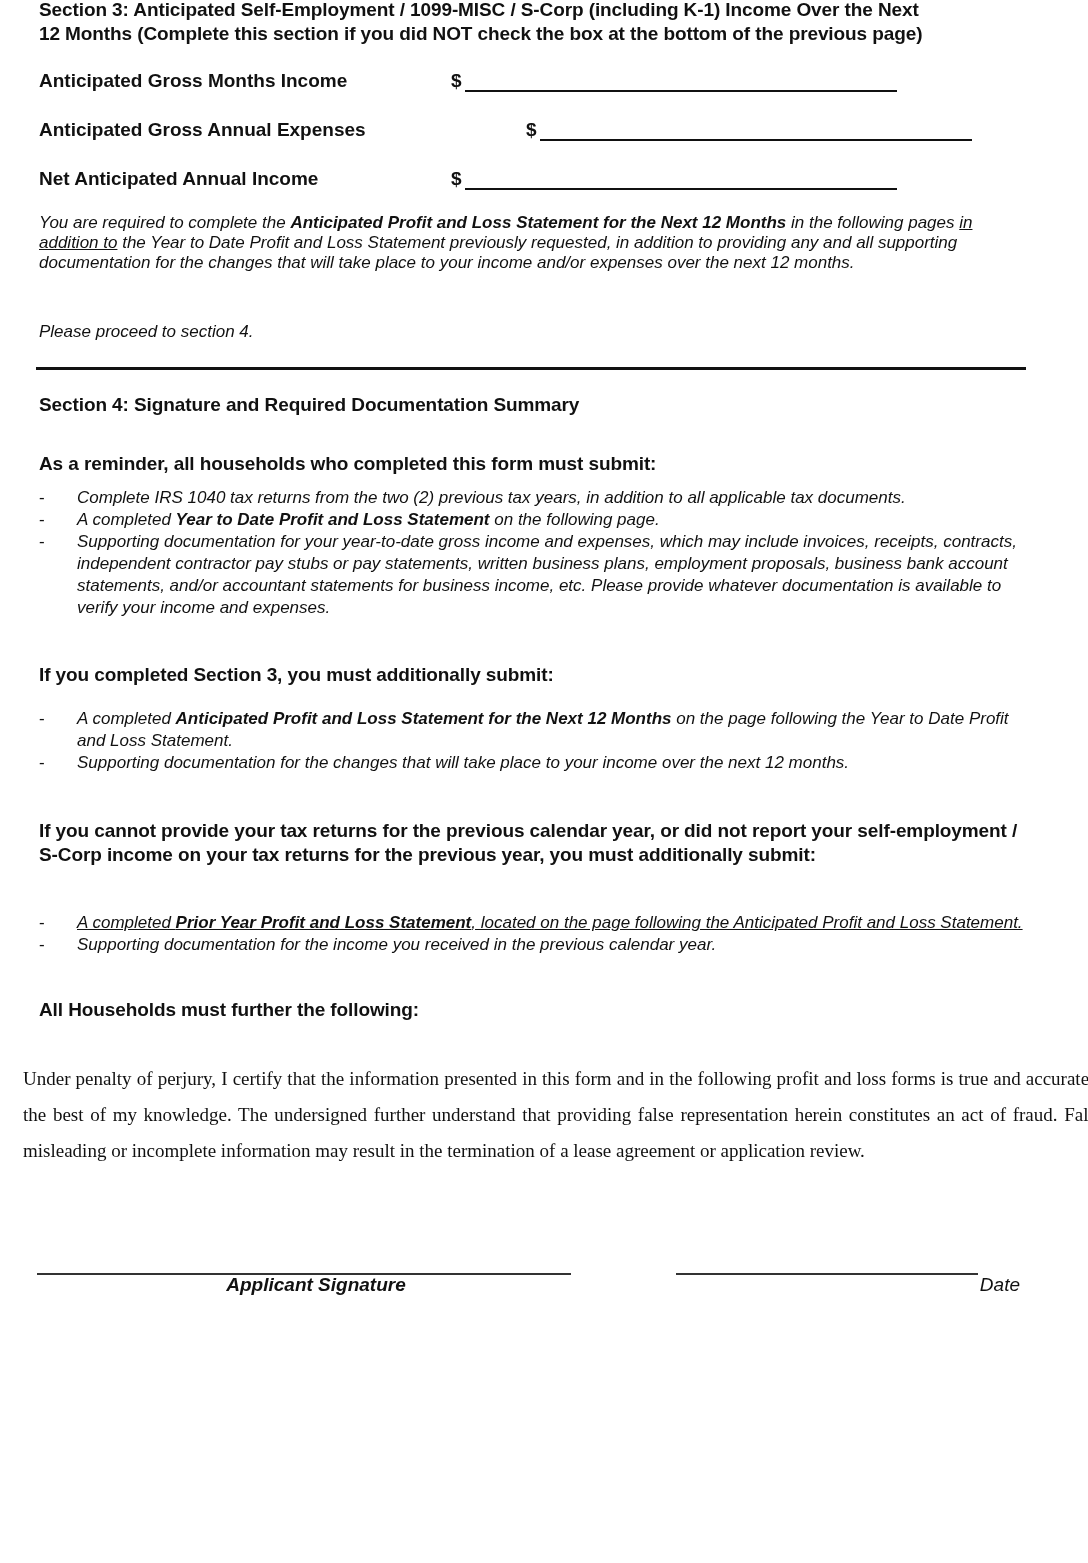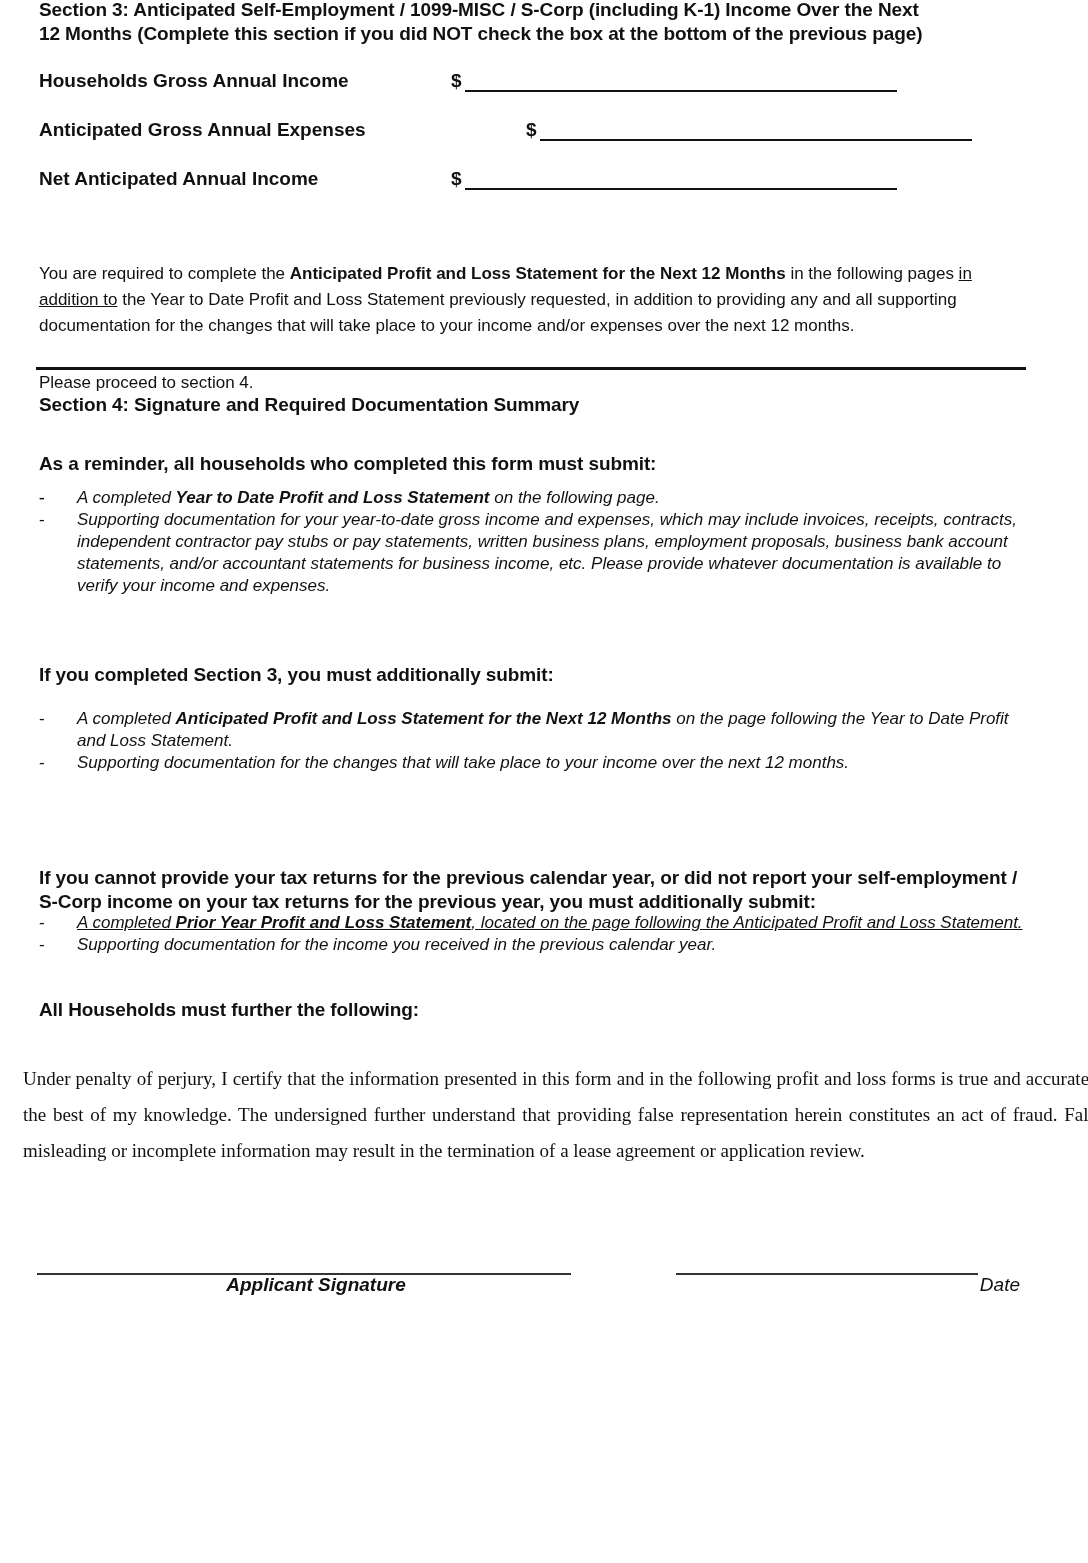--- a/index.html
+++ b/index.html
@@ -2,41 +2,41 @@
 <html><head>
 <meta charset="utf-8">
 <style>
   html, body { margin: 0; padding: 0; background: #ffffff; }
   body { width: 1088px; height: 1563px; position: relative; overflow: hidden; color: #111; font-family: "Liberation Sans", sans-serif; }
   .abs { position: absolute; }
   .h-bold { font-weight: bold; font-size: 19px; line-height: 24px; letter-spacing: -0.1px; }
   .field-label { font-weight: bold; font-size: 19px; }
   .dollar { font-weight: bold; font-size: 19px; }
   .blank-line { position: absolute; border-bottom: 2px solid #111; height: 0; }
-  .ital { font-size: 17px; line-height: 26px; margin-top: 48px; }
+  .ital { font-style: italic; font-size: 17px; line-height: 20px; }
   .ital b { font-weight: bold; }
   .ul { text-decoration: underline; }
   .bullets { list-style: none; margin: 0; padding: 0; }
   .bullets li { position: relative; padding-left: 38px; font-style: italic; font-size: 17px; line-height: 22px; }
   .bullets li .dash { position: absolute; left: 0; top: 0; font-style: normal; }
   .serif-para { font-family: "Liberation Serif", serif; font-size: 19px; line-height: 36px; margin-left: 21px; }
   .divider { position: absolute; left: 36px; width: 990px; border-bottom: 3px solid #111; }
   .sigline { position: absolute; border-bottom: 2px solid #333; }
   .siglabel { position: absolute; font-style: italic; font-size: 19px; text-align: center; }
   .pagenum { font-family: "Liberation Serif", serif; font-size: 18px; }
 </style>
 </head>
 <body>
 
 <div class="abs h-bold" style="left:39px; top:-2px; width:1040px;">
   <div>Section 3: Anticipated Self-Employment / 1099-MISC / S-Corp (including K-1) Income Over the Next</div>
   <div>12 Months (Complete this section if you did NOT check the box at the bottom of the previous page)</div>
 </div>
 
-<div class="abs field-label" style="left:39px; top:70px;">Households Gross Annual Income</div>
+<div class="abs field-label" style="left:39px; top:70px;">Anticipated Gross Months Income</div>
 <div class="abs dollar" style="left:451px; top:70px;">$</div>
 <div class="blank-line" style="left:465px; top:90px; width:432px;"></div>
 
 <div class="abs field-label" style="left:39px; top:119px;">Anticipated Gross Annual Expenses</div>
 <div class="abs dollar" style="left:526px; top:119px;">$</div>
 <div class="blank-line" style="left:540px; top:139px; width:432px;"></div>
 
 <div class="abs field-label" style="left:39px; top:168px;">Net Anticipated Annual Income</div>
 <div class="abs dollar" style="left:451px; top:168px;">$</div>
 <div class="blank-line" style="left:465px; top:188px; width:432px;"></div>
@@ -44,33 +44,33 @@
 <div class="abs ital" style="left:39px; top:213px; width:990px;"><span>You are required to complete the </span><b>Anticipated Profit and Loss Statement for the Next 12 Months</b><span> in the following pages </span><span class="ul">in addition to</span><span> the Year to Date Profit and Loss Statement previously requested, in addition to providing any and all supporting documentation for the changes that will take place to your income and/or expenses over the next 12 months.</span></div>
 
 <div class="abs ital" style="left:39px; top:322px;">Please proceed to section 4.</div>
 
 <div class="divider" style="top:367px;"></div>
 
 <div class="abs h-bold" style="left:39px; top:393px;">Section 4: Signature and Required Documentation Summary</div>
 <div class="abs h-bold" style="left:39px; top:452px;">As a reminder, all households who completed this form must submit:</div>
 
 <ul class="bullets abs" style="left:39px; top:487px; width:990px;">
-  <li><span class="dash">-</span></li>
+  <li><span class="dash">-</span><span>Complete IRS 1040 tax returns from the two (2) previous tax years, in addition to all applicable tax documents.</span></li>
   <li><span class="dash">-</span><span>A completed </span><b>Year to Date Profit and Loss Statement</b><span> on the following page.</span></li>
   <li><span class="dash">-</span><span>Supporting documentation for your year-to-date gross income and expenses, which may include invoices, receipts, contracts, independent contractor pay stubs or pay statements, written business plans, employment proposals, business bank account statements, and/or accountant statements for business income, etc. Please provide whatever documentation is available to verify your income and expenses.</span></li>
 </ul>
 
 <div class="abs h-bold" style="left:39px; top:663px;">If you completed Section 3, you must additionally submit:</div>
 
 <ul class="bullets abs" style="left:39px; top:708px; width:990px;">
   <li><span class="dash">-</span><span>A completed </span><b>Anticipated Profit and Loss Statement for the Next 12 Months</b><span> on the page following the Year to Date Profit and Loss Statement.</span></li>
   <li><span class="dash">-</span><span>Supporting documentation for the changes that will take place to your income over the next 12 months.</span></li>
 </ul>
 
-<div class="abs h-bold" style="left:39px; top:866px; width:990px;">If you cannot provide your tax returns for the previous calendar year, or did not report your self-employment / S-Corp income on your tax returns for the previous year, you must additionally submit:</div>
+<div class="abs h-bold" style="left:39px; top:819px; width:990px;">If you cannot provide your tax returns for the previous calendar year, or did not report your self-employment / S-Corp income on your tax returns for the previous year, you must additionally submit:</div>
 
 <ul class="bullets abs" style="left:39px; top:912px; width:990px;">
   <li><span class="dash">-</span><span class="ul"><span>A completed </span><b>Prior Year Profit and Loss Statement</b><span>, located on the page following the Anticipated Profit and Loss Statement.</span></span></li>
   <li><span class="dash">-</span><span>Supporting documentation for the income you received in the previous calendar year.</span></li>
 </ul>
 
 <div class="abs h-bold" style="left:39px; top:998px;">All Households must further the following:</div>
 
 <div class="abs serif-para" style="left:2px; top:1061px; width:1086px; text-align:justify;">Under penalty of perjury, I certify that the information presented in this form and in the following profit and loss forms is true and accurate to the best of my knowledge. The undersigned further understand that providing false representation herein constitutes an act of fraud. False, misleading or incomplete information may result in the termination of a lease agreement or application review.</div>
 

